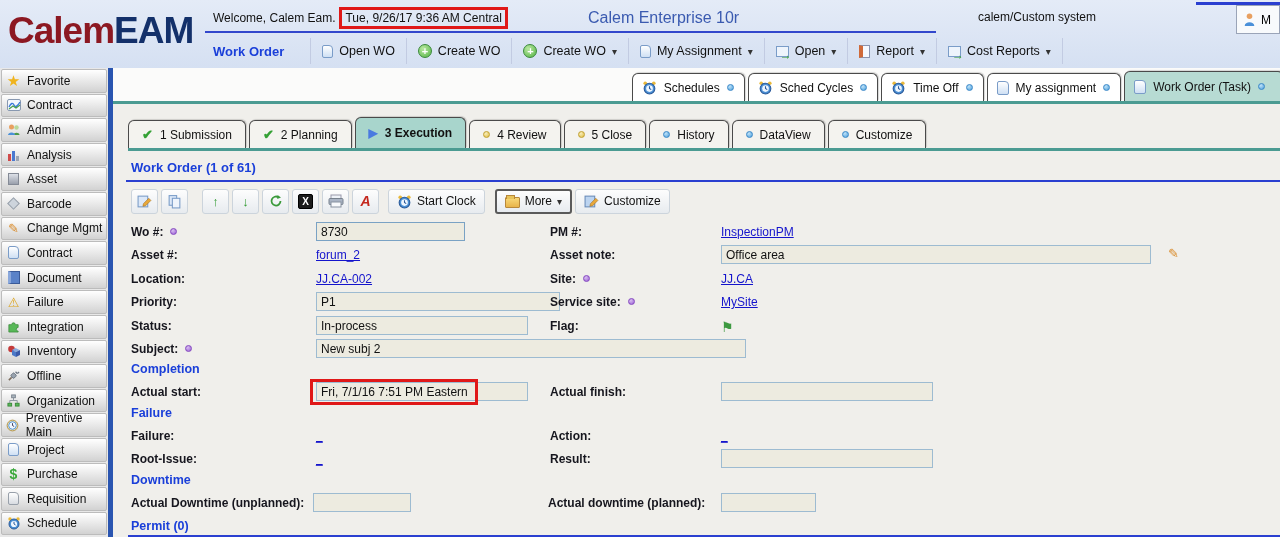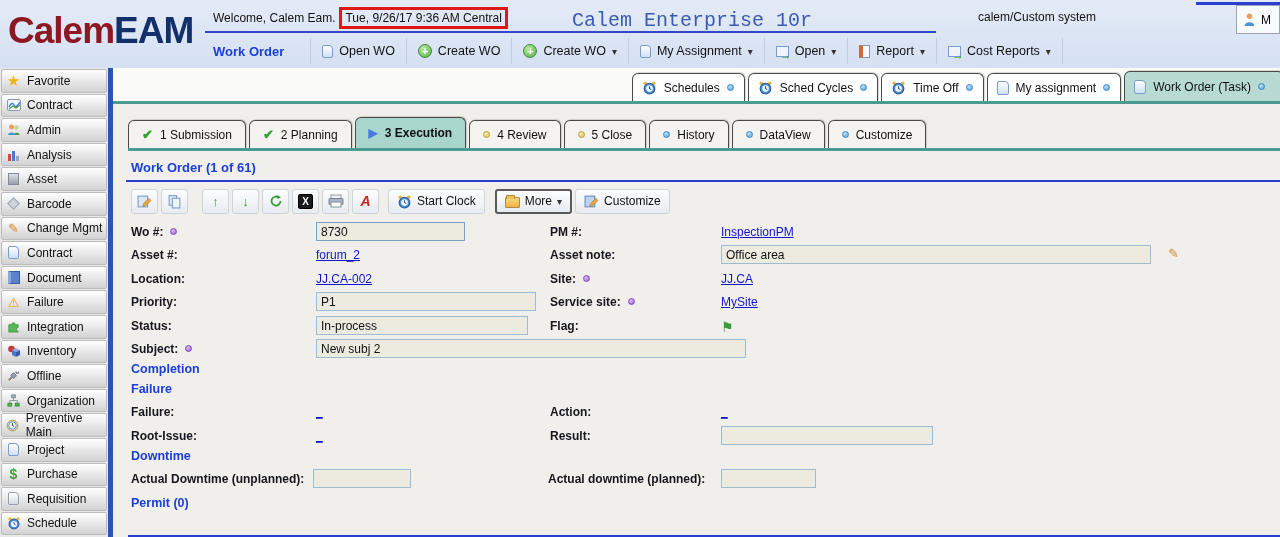--- a/index.html
+++ b/index.html
@@ -9,21 +9,21 @@
 
   
   .header { position:absolute; top:0; left:0; width:1280px; height:68px;
     background:linear-gradient(#e4ebf7,#d5e0f2); z-index:5; }
   .logo { position:absolute; left:8px; top:10px; font-size:37px; font-weight:bold; letter-spacing:-1px; }
   .logo .c1 { color:#8c1822; }
   .logo .c2 { color:#13306a; }
   .welcome-row { position:absolute; left:213px; top:7px; font-size:12px; color:#111;
     display:flex; align-items:center; gap:4px; }
   .redbox { border:3px solid #e01818; padding:1px 3px; font-size:12px; color:#111; }
-  .app-title { position:absolute; left:572px; top:9px; font-size:20px; color:#3a5ab0;font-family:Liberation Mono, monospace; }
+  .app-title { position:absolute; left:588px; top:9px; font-size:16px; color:#3a5ab0; }
   .user-system { position:absolute; left:978px; top:10px; font-size:12px; color:#111; }
   .header-rule { position:absolute; left:205px; top:31px; width:731px; height:2px; background:#3247cc; }
   .user-area { position:absolute; top:2px; right:0; width:84px; border-top:3px solid #2a3fd0; height:33px; }
   .user-btn { margin-left:40px; height:29px; background:#f8fafc; border:1px solid #9aa4b8;
     display:flex; align-items:center; gap:4px; padding-left:5px; font-size:12px; overflow:hidden; }
 
   .menu-row { position:absolute; left:213px; top:37px; display:flex; align-items:center; height:28px; }
   .menu-title { font-size:13px; font-weight:bold; color:#1a3fd9; margin-right:26px; }
   .menu-btn { display:flex; align-items:center; gap:6px; padding:0 11px; height:26px;
     border-left:1px solid #c2cbe2; font-size:12.5px; color:#111; cursor:pointer; }
@@ -507,41 +507,48 @@
 
       <div class="frow">
         <span class="lb l1">Location:</span>
         <span class="val v1"><a class="lnk">JJ.CA-002</a></span>
         <span class="lb l2"><span>Site:</span><span class="dot dot-purple"></span></span>
         <span class="val v2"><a class="lnk">JJ.CA</a></span>
       </div>
 
       <div class="frow">
         <span class="lb l1">Priority:</span>
-        <div class="inp" style="left:185px; width:220px;">P1</div>
+        <div class="inp" style="left:185px; width:244px;">P1</div>
         <span class="lb l2"><span>Service site:</span><span class="dot dot-purple"></span></span>
         <span class="val v2"><a class="lnk">MySite</a></span>
       </div>
 
       <div class="frow">
         <span class="lb l1">Status:</span>
         <div class="inp" style="left:185px; width:212px;">In-process</div>
         <span class="lb l2">Flag:</span>
         <span class="val v2 g-flag">⚑</span>
       </div>
 
       <div class="frow">
         <span class="lb l1"><span>Subject:</span><span class="dot dot-purple"></span></span>
         <div class="inp" style="left:185px; width:430px;">New subj 2</div>
       </div>
 
       <div class="frow hdr">
         <span class="sec">Completion</span>
       </div>
 
+      <div class="frow">
+        <span class="lb l1">Actual start:</span>
+        <div class="inp" style="left:185px; width:212px;">Fri, 7/1/16 7:51 PM Eastern</div>
+        <div class="redbox2"></div>
+        <span class="lb l2">Actual finish:</span>
+        <div class="inp" style="left:590px; width:212px;"></div>
+      </div>
 
       <div class="frow hdr">
         <span class="sec">Failure</span>
       </div>
 
       <div class="frow">
         <span class="lb l1">Failure:</span>
         <span class="val v1"><a class="lnk">_</a></span>
         <span class="lb l2">Action:</span>
         <span class="val v2"><a class="lnk">_</a></span>

